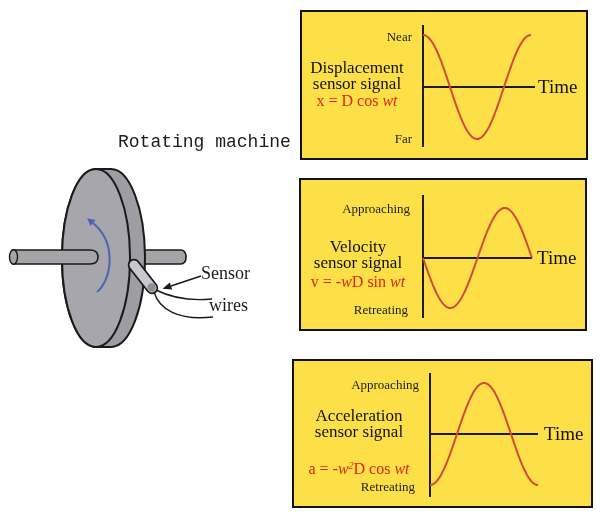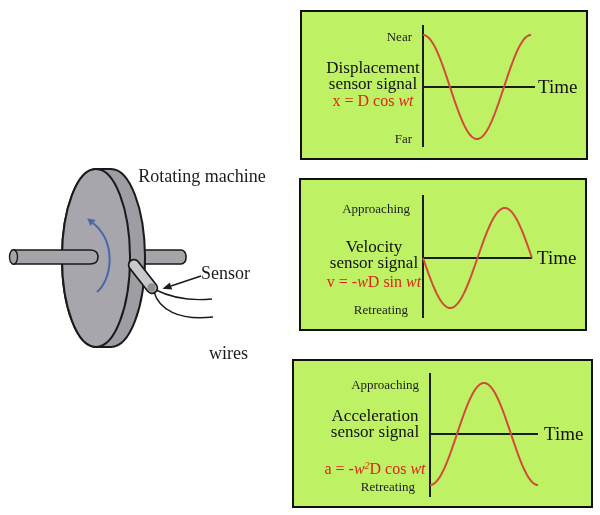--- a/index.html
+++ b/index.html
@@ -1,27 +1,27 @@
 <!DOCTYPE html>
 <html><head>
 <meta charset="utf-8">
 <style>
   html,body{margin:0;padding:0;background:#fff;}
   #canvas{
     position:relative;width:600px;height:515px;background:#ffffff;
     font-family:"Liberation Serif", serif;color:#1c1c1c;overflow:hidden;
   }
   
-  .panel{position:absolute;border:2px solid #111;background:#bef264;box-sizing:border-box;}
+  .panel{position:absolute;border:2px solid #111;background:#fde047;box-sizing:border-box;}
   .plot{position:absolute;left:0;top:0;}
   .axis{stroke:#1c1c1c;stroke-width:2;}
   .wave{stroke:#d14b3b;stroke-width:2;fill:none;}
   .axlabel{position:absolute;font-size:13px;line-height:13px;text-align:right;color:#1c1c1c;white-space:nowrap;}
   .timelabel{position:absolute;font-size:19px;line-height:22px;color:#111;white-space:nowrap;}
-  .ptitle{position:absolute;font-size:17px;line-height:16px;text-align:center;color:#111;padding-left:16px;}
+  .ptitle{position:absolute;font-size:17px;line-height:16px;text-align:center;color:#111;}
   .formula{color:#de2417;font-size:16px;line-height:16px;white-space:nowrap;}
   
   #machine-svg{position:absolute;left:0;top:140px;}
   .fig-label{position:absolute;font-size:18px;line-height:17px;color:#1c1c1c;white-space:nowrap;}
   #machine-label{text-align:center;}
 </style>
 </head>
 <body>
 
 <div id="canvas">
@@ -44,25 +44,25 @@
     <line x1="134" y1="125" x2="152" y2="148" stroke="#c9c8cd" stroke-width="9" stroke-linecap="round"></line>
     <circle cx="151.5" cy="147.5" r="4.2" fill="#8f8e95"></circle>
 
     <path d="M 156,150 C 172,158 192,161 212,159" fill="none" stroke="#1a1a1a" stroke-width="1.4"></path>
     <path d="M 154,152 C 159,169 178,181 213,177" fill="none" stroke="#1a1a1a" stroke-width="1.4"></path>
 
     <line x1="201" y1="136" x2="171" y2="146" stroke="#1a1a1a" stroke-width="1.5"></line>
     <polygon points="162.5,148.8 169.8,142.4 172.2,149.6" fill="#1a1a1a"></polygon>
   </svg>
 
-  <div id="machine-label" class="fig-label" style="left:118px;top:168px;width:168px;">
+  <div id="machine-label" class="fig-label" style="left:118px;top:134px;width:168px;font-family:Liberation Mono, monospace;">
     <div>Rotating machine</div>
   </div>
   <div class="fig-label" style="left:201px;top:265px;">Sensor</div>
-  <div class="fig-label" style="left:209px;top:297px;margin-top:48px;">wires</div>
+  <div class="fig-label" style="left:209px;top:297px;">wires</div>
 
   <div class="panel" style="left:300px;top:10px;width:288px;height:150px;">
     <svg class="plot" width="284" height="146" viewBox="0 0 284 146">
       <line class="axis" x1="121" y1="13" x2="121" y2="135"></line>
       <line class="axis" x1="121" y1="75" x2="233" y2="75"></line>
       <path class="wave" d="M121.00 23.00 L122.13 23.11 L123.25 23.44 L124.38 24.00 L125.50 24.77 L126.63 25.76 L127.75 26.96 L128.88 28.36 L130.00 29.97 L131.13 31.76 L132.25 33.75 L133.38 35.90 L134.50 38.23 L135.63 40.71 L136.75 43.34 L137.88 46.11 L139.00 49.00 L140.13 52.00 L141.25 55.10 L142.38 58.29 L143.50 61.54 L144.63 64.86 L145.75 68.21 L146.88 71.60 L148.00 75.00 L149.13 78.40 L150.25 81.79 L151.38 85.14 L152.50 88.46 L153.63 91.71 L154.75 94.90 L155.88 98.00 L157.00 101.00 L158.13 103.89 L159.25 106.66 L160.38 109.29 L161.50 111.77 L162.63 114.10 L163.75 116.25 L164.88 118.24 L166.00 120.03 L167.13 121.64 L168.25 123.04 L169.38 124.24 L170.50 125.23 L171.63 126.00 L172.75 126.56 L173.88 126.89 L175.00 127.00 L176.13 126.89 L177.25 126.56 L178.38 126.00 L179.50 125.23 L180.63 124.24 L181.75 123.04 L182.88 121.64 L184.00 120.03 L185.13 118.24 L186.25 116.25 L187.38 114.10 L188.50 111.77 L189.63 109.29 L190.75 106.66 L191.88 103.89 L193.00 101.00 L194.13 98.00 L195.25 94.90 L196.38 91.71 L197.50 88.46 L198.63 85.14 L199.75 81.79 L200.88 78.40 L202.00 75.00 L203.13 71.60 L204.25 68.21 L205.38 64.86 L206.50 61.54 L207.63 58.29 L208.75 55.10 L209.88 52.00 L211.00 49.00 L212.13 46.11 L213.25 43.34 L214.38 40.71 L215.50 38.23 L216.63 35.90 L217.75 33.75 L218.88 31.76 L220.00 29.97 L221.13 28.36 L222.25 26.96 L223.38 25.76 L224.50 24.77 L225.63 24.00 L226.75 23.44 L227.88 23.11 L229.00 23.00"></path>
     </svg>
     <div class="axlabel" style="left:53px;top:18px;width:57px;">Near</div>
     <div class="axlabel" style="left:53px;top:120px;width:57px;">Far</div>
     <div class="timelabel" style="left:236px;top:64px;">Time</div>

